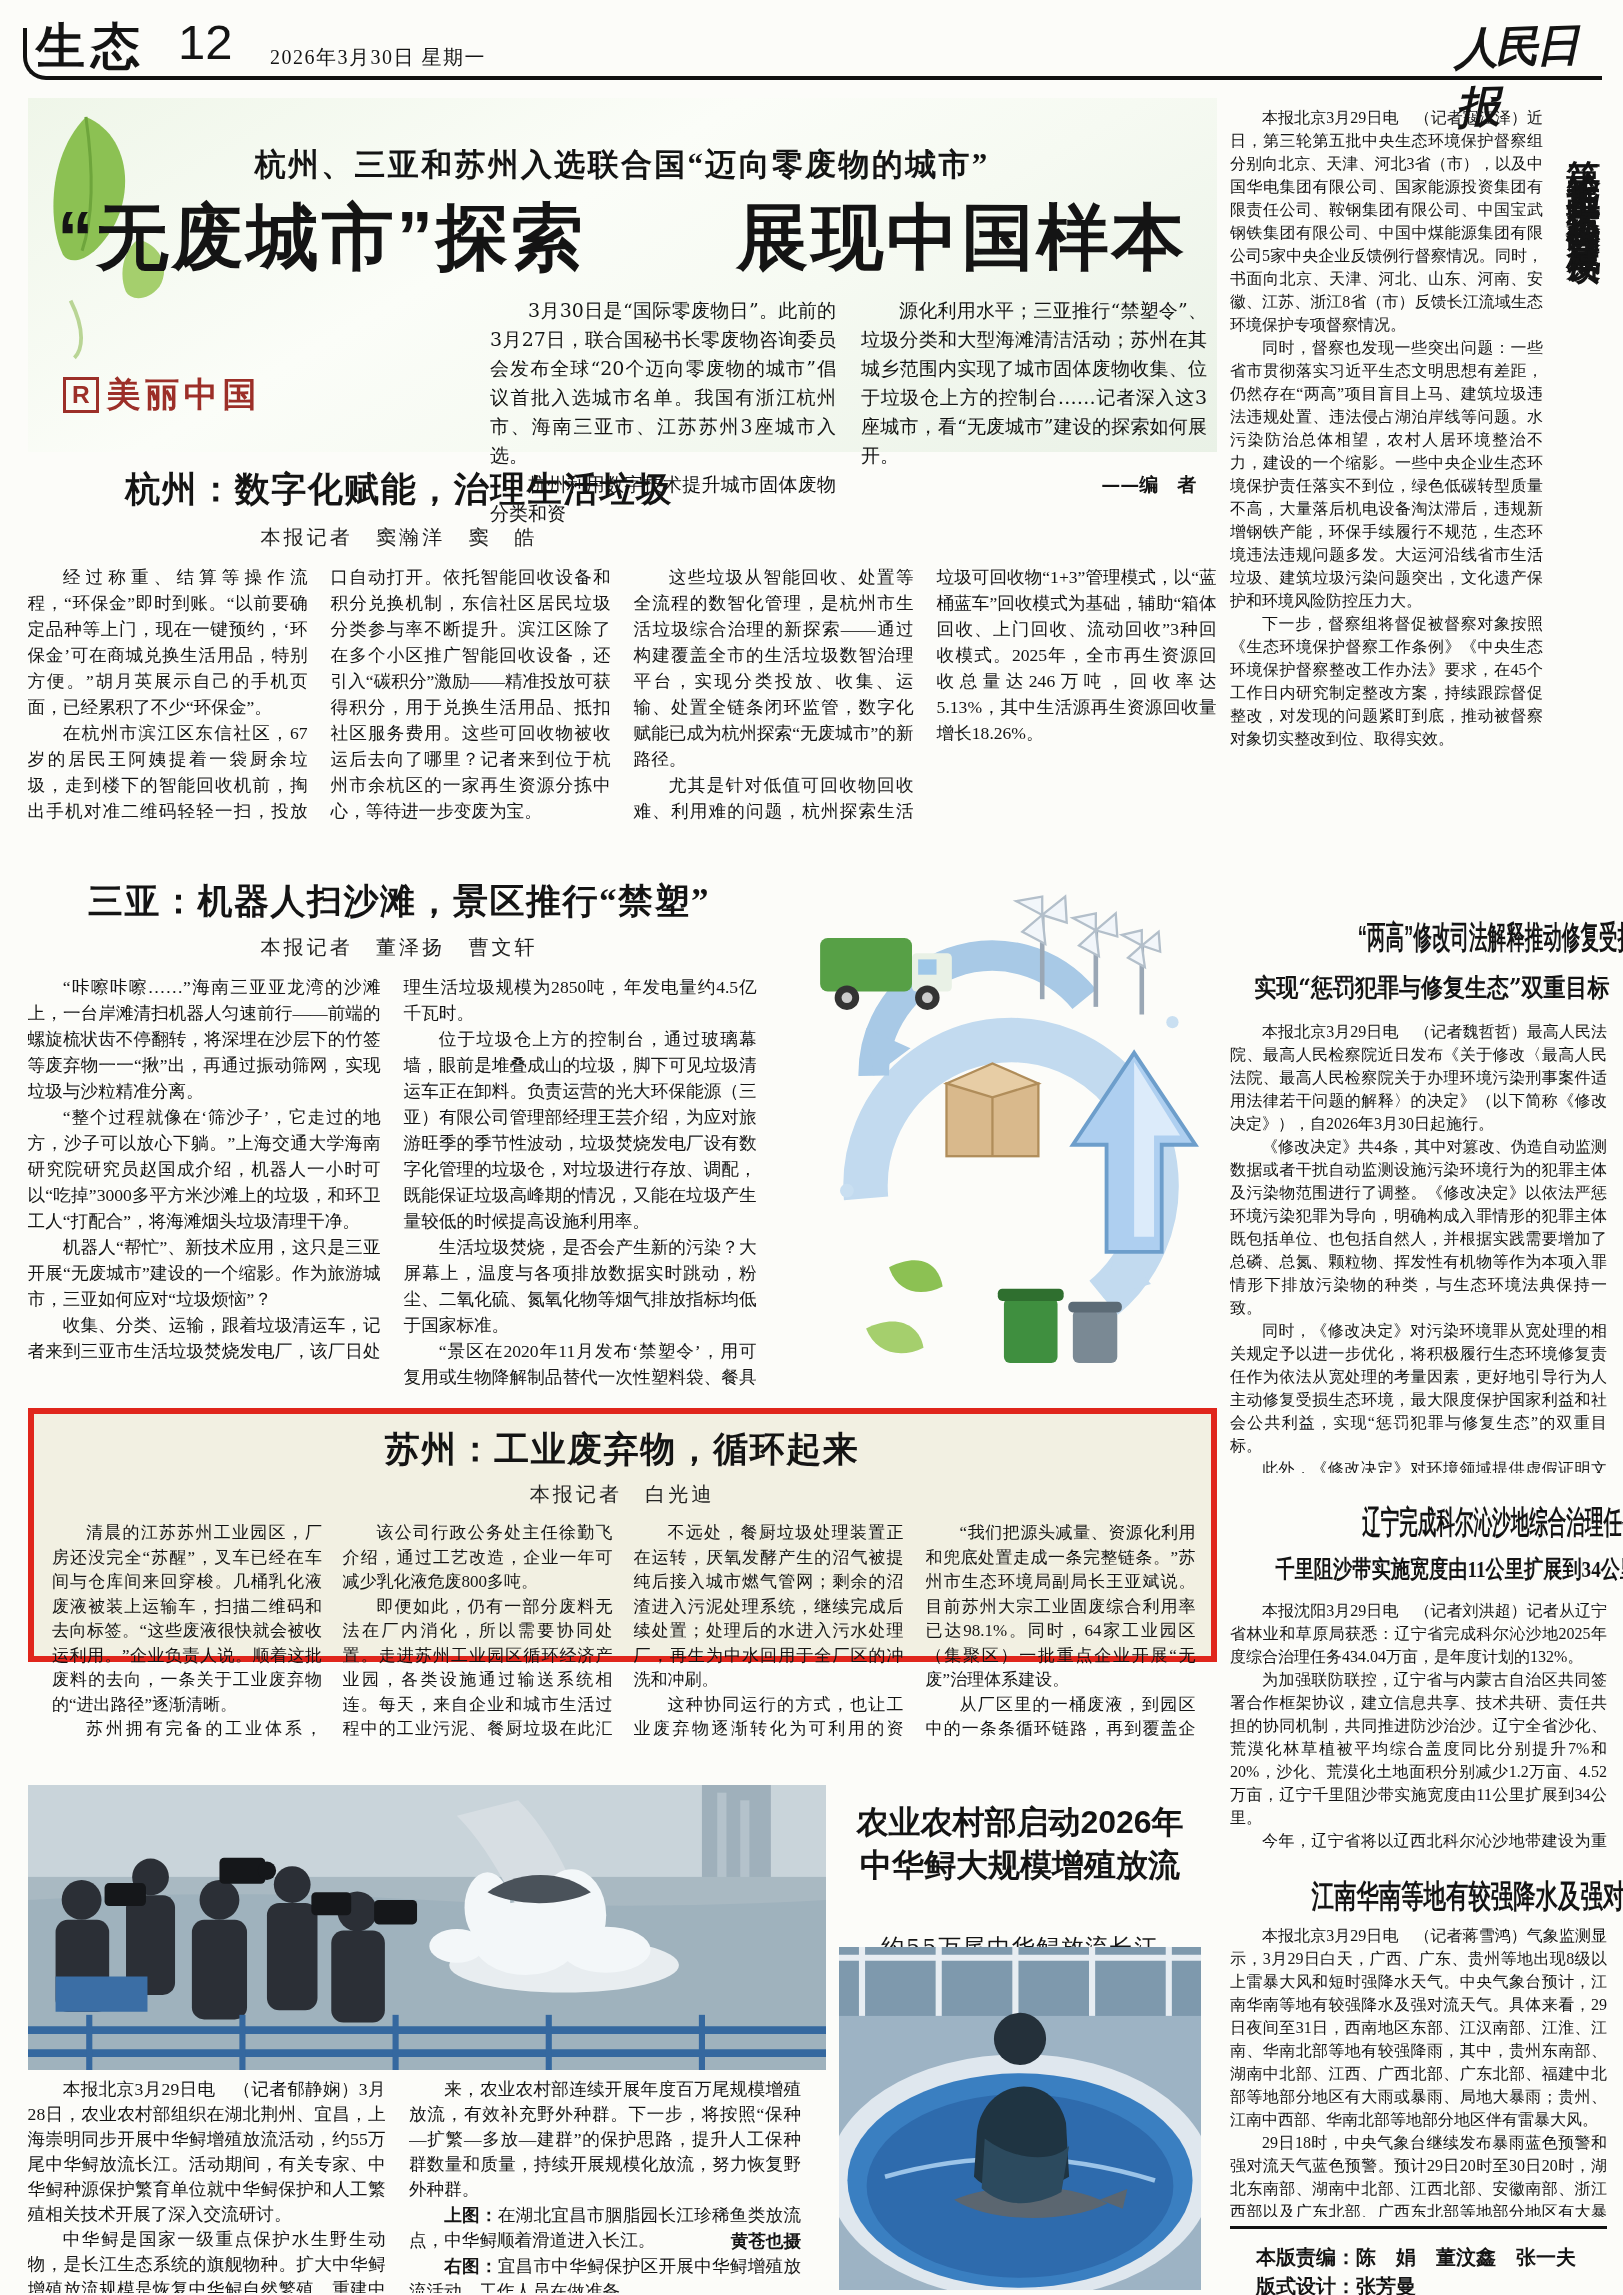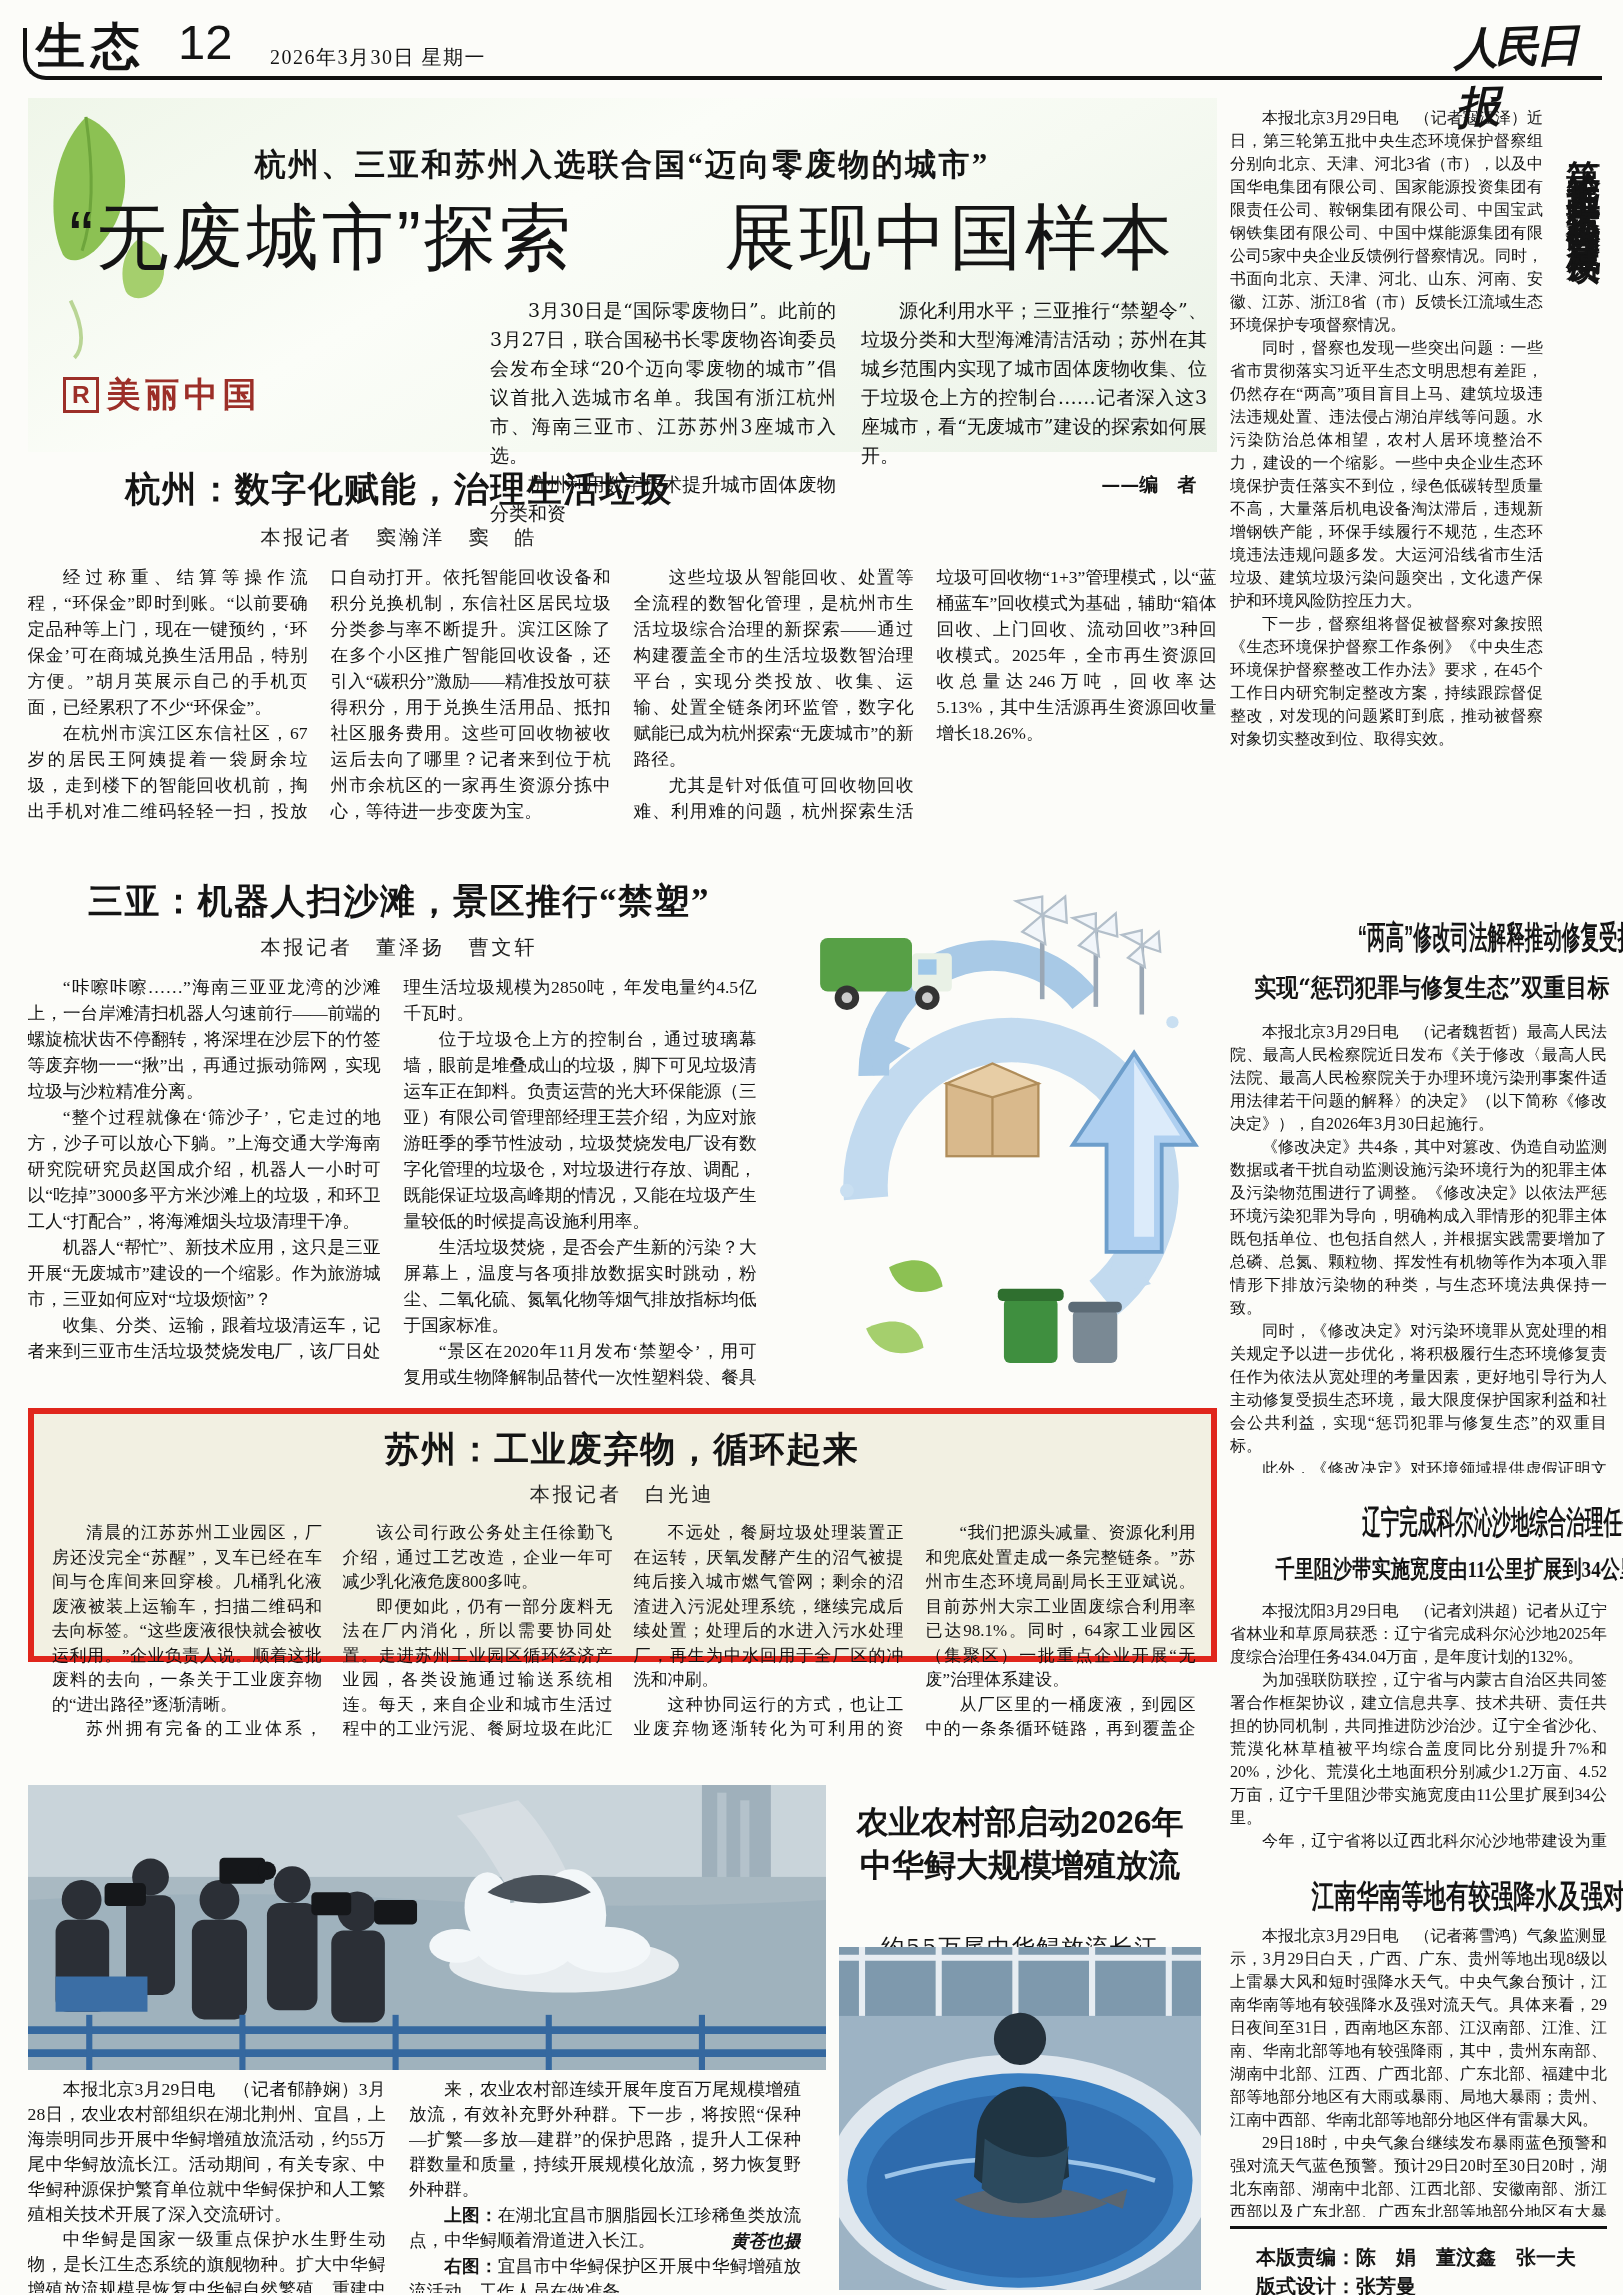--- a/index.html
+++ b/index.html
@@ -21,21 +21,21 @@
   .hdr-pageno { left:178px; top:13.8px; font-size:49px; font-weight:400; }
   .hdr-date { left:270px; top:44px; font-size:20px; letter-spacing:1.5px; }
   .masthead { left:1455px; top:17px; width:161px; font-size:44px; font-weight:900;
     font-style:italic; letter-spacing:-3.1px; transform:rotate(-2deg); }
   
   .feature-bg { left:27.6px; top:98px; width:1189px; height:354px;
     background:linear-gradient(150deg,#eff6e9 0%,#fbfdf8 40%,#f6faf2 62%,#e9f1e6 100%); }
   .kicker { left:27.6px; top:144px; width:1189px; text-align:center;
     font-size:31px; font-weight:bold; letter-spacing:2.3px; }
   .feature-headline { left:27.6px; top:190px; width:1189px; text-align:center;
-    font-size:72px; font-weight:400; letter-spacing:3.1px; }
+    font-size:72px; font-weight:700; letter-spacing:3.1px; }
   .brand { left:63px; top:372px; display:flex; align-items:center; gap:7.7px; color:#9c2f28; }
   .brand .r { border:3.1px solid #9c2f28; font-weight:900; font-size:24.5px; padding:0.8px 6.1px; }
   .brand .t { font-size:34px; font-weight:900; letter-spacing:4.6px; }
   .intro { top:296px; width:346px; font-size:19px; line-height:29px; }
   .intro-1 { left:490px; }
   .intro-2 { left:861px; }
   .ed-sig { text-align:right; font-weight:bold; text-indent:0 !important; padding-right:10.7px; }
   
   .art-title { text-align:center; font-size:35px; font-weight:900; letter-spacing:1.5px; }
   .art-byline { text-align:center; font-size:20px; letter-spacing:3.1px; color:#222; }
@@ -79,21 +79,21 @@
   .stg-title { left:839px; top:1801px; width:362px; text-align:center;
     font-size:32px; font-weight:900; line-height:43px; }
   .stg-sub { left:839px; top:1900px; width:362px; text-align:center;
     font-size:23px; letter-spacing:1.5px;margin-top:32px; }
   .photo2 { left:839px; top:1947px; width:362px; height:343px; overflow:hidden; }
   .bot-col { top:2077px; height:216px; overflow:hidden; font-size:17.6px; line-height:25px; }
   .bot-col1 { left:27.6px; width:358px; }
   .bot-col2 { left:409px; width:392px; }
   .cap { text-indent:2em; font-family:"DejaVu Serif",serif; }
   .cap .lbl { font-weight:bold; }
-  .cap .credit { float:right; font-weight:bold;font-style:italic; }
+  .cap .credit { float:right; font-weight:bold; }
 </style>
 </head>
 <body>
 
 <div id="page">
 
   <header>
     <div class="abs hdr-line"></div>
     <div class="abs hdr-section sans">生态</div>
     <div class="abs hdr-pageno sans">12</div>

